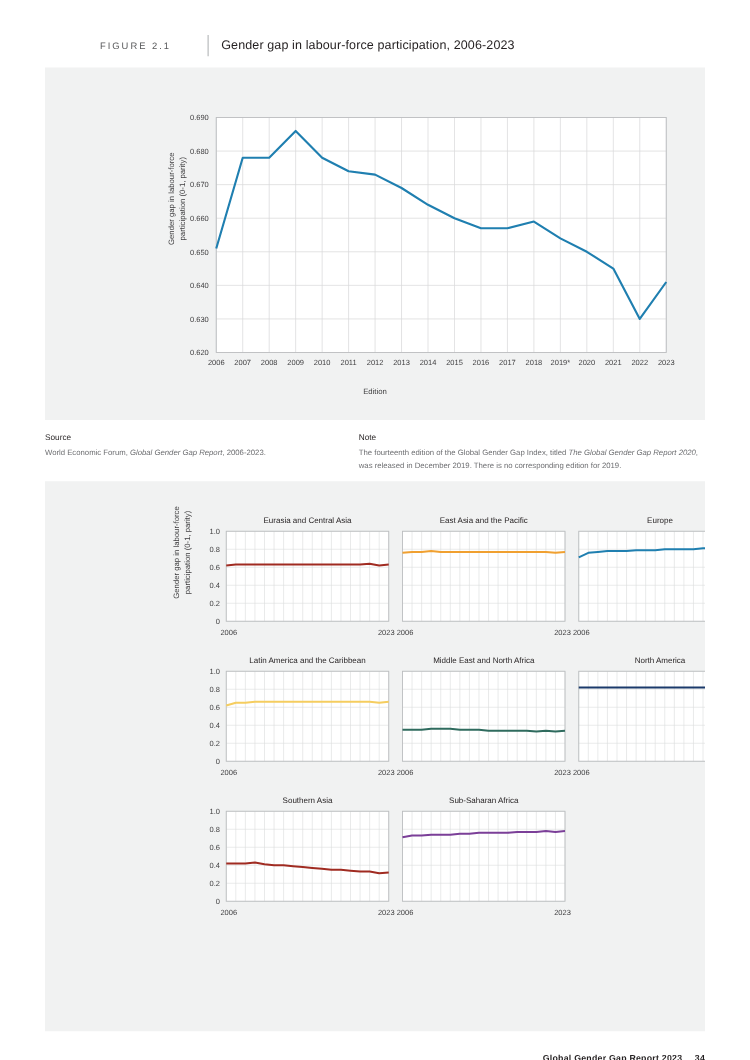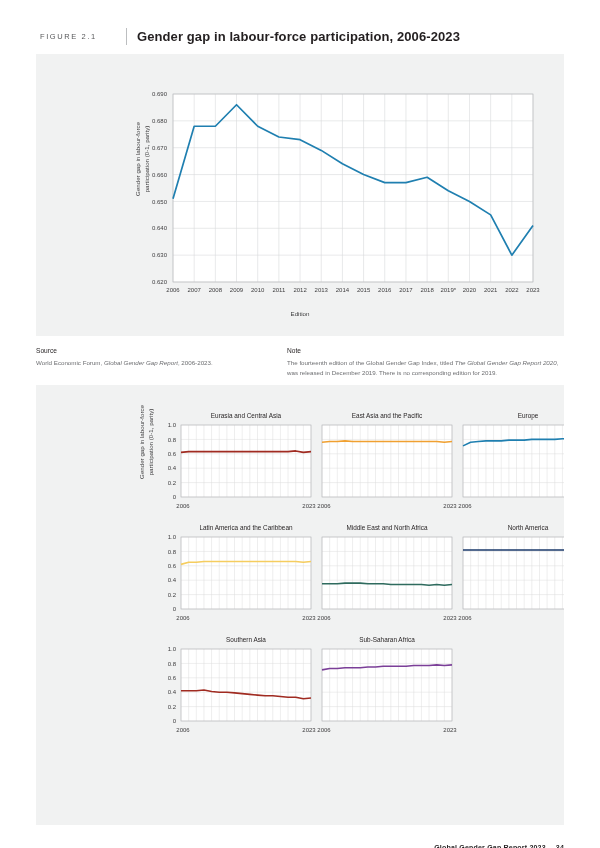--- a/index.html
+++ b/index.html
@@ -19,40 +19,40 @@
     width: 600px;
     height: 848px;
     position: relative;
     box-sizing: border-box;
   }
 
   
   .fig-header {
     display: flex;
     align-items: center;
-    padding-left: 40px;
+    padding-left: 80px;
     padding-right: 36px;
     height: 22px;
   }
   .fig-number {
     font-size: 7.5px;
     letter-spacing: 1.6px;
     color: #58595b;
     width: 86px;
     flex: 0 0 86px;
   }
   .fig-rule {
     width: 1px;
     height: 17px;
     background: #bcbec0;
     margin-right: 10px;
   }
   .fig-title {
-    font-size: 13px;
-    font-weight: bold;
+    font-size: 10px;
+    font-weight: normal;
     color: #231f20;
     letter-spacing: 0.1px;
   }
 
   
   .panel {
     background: #f1f2f2;
     margin: 0 36px;
     position: relative;
     box-sizing: border-box;

